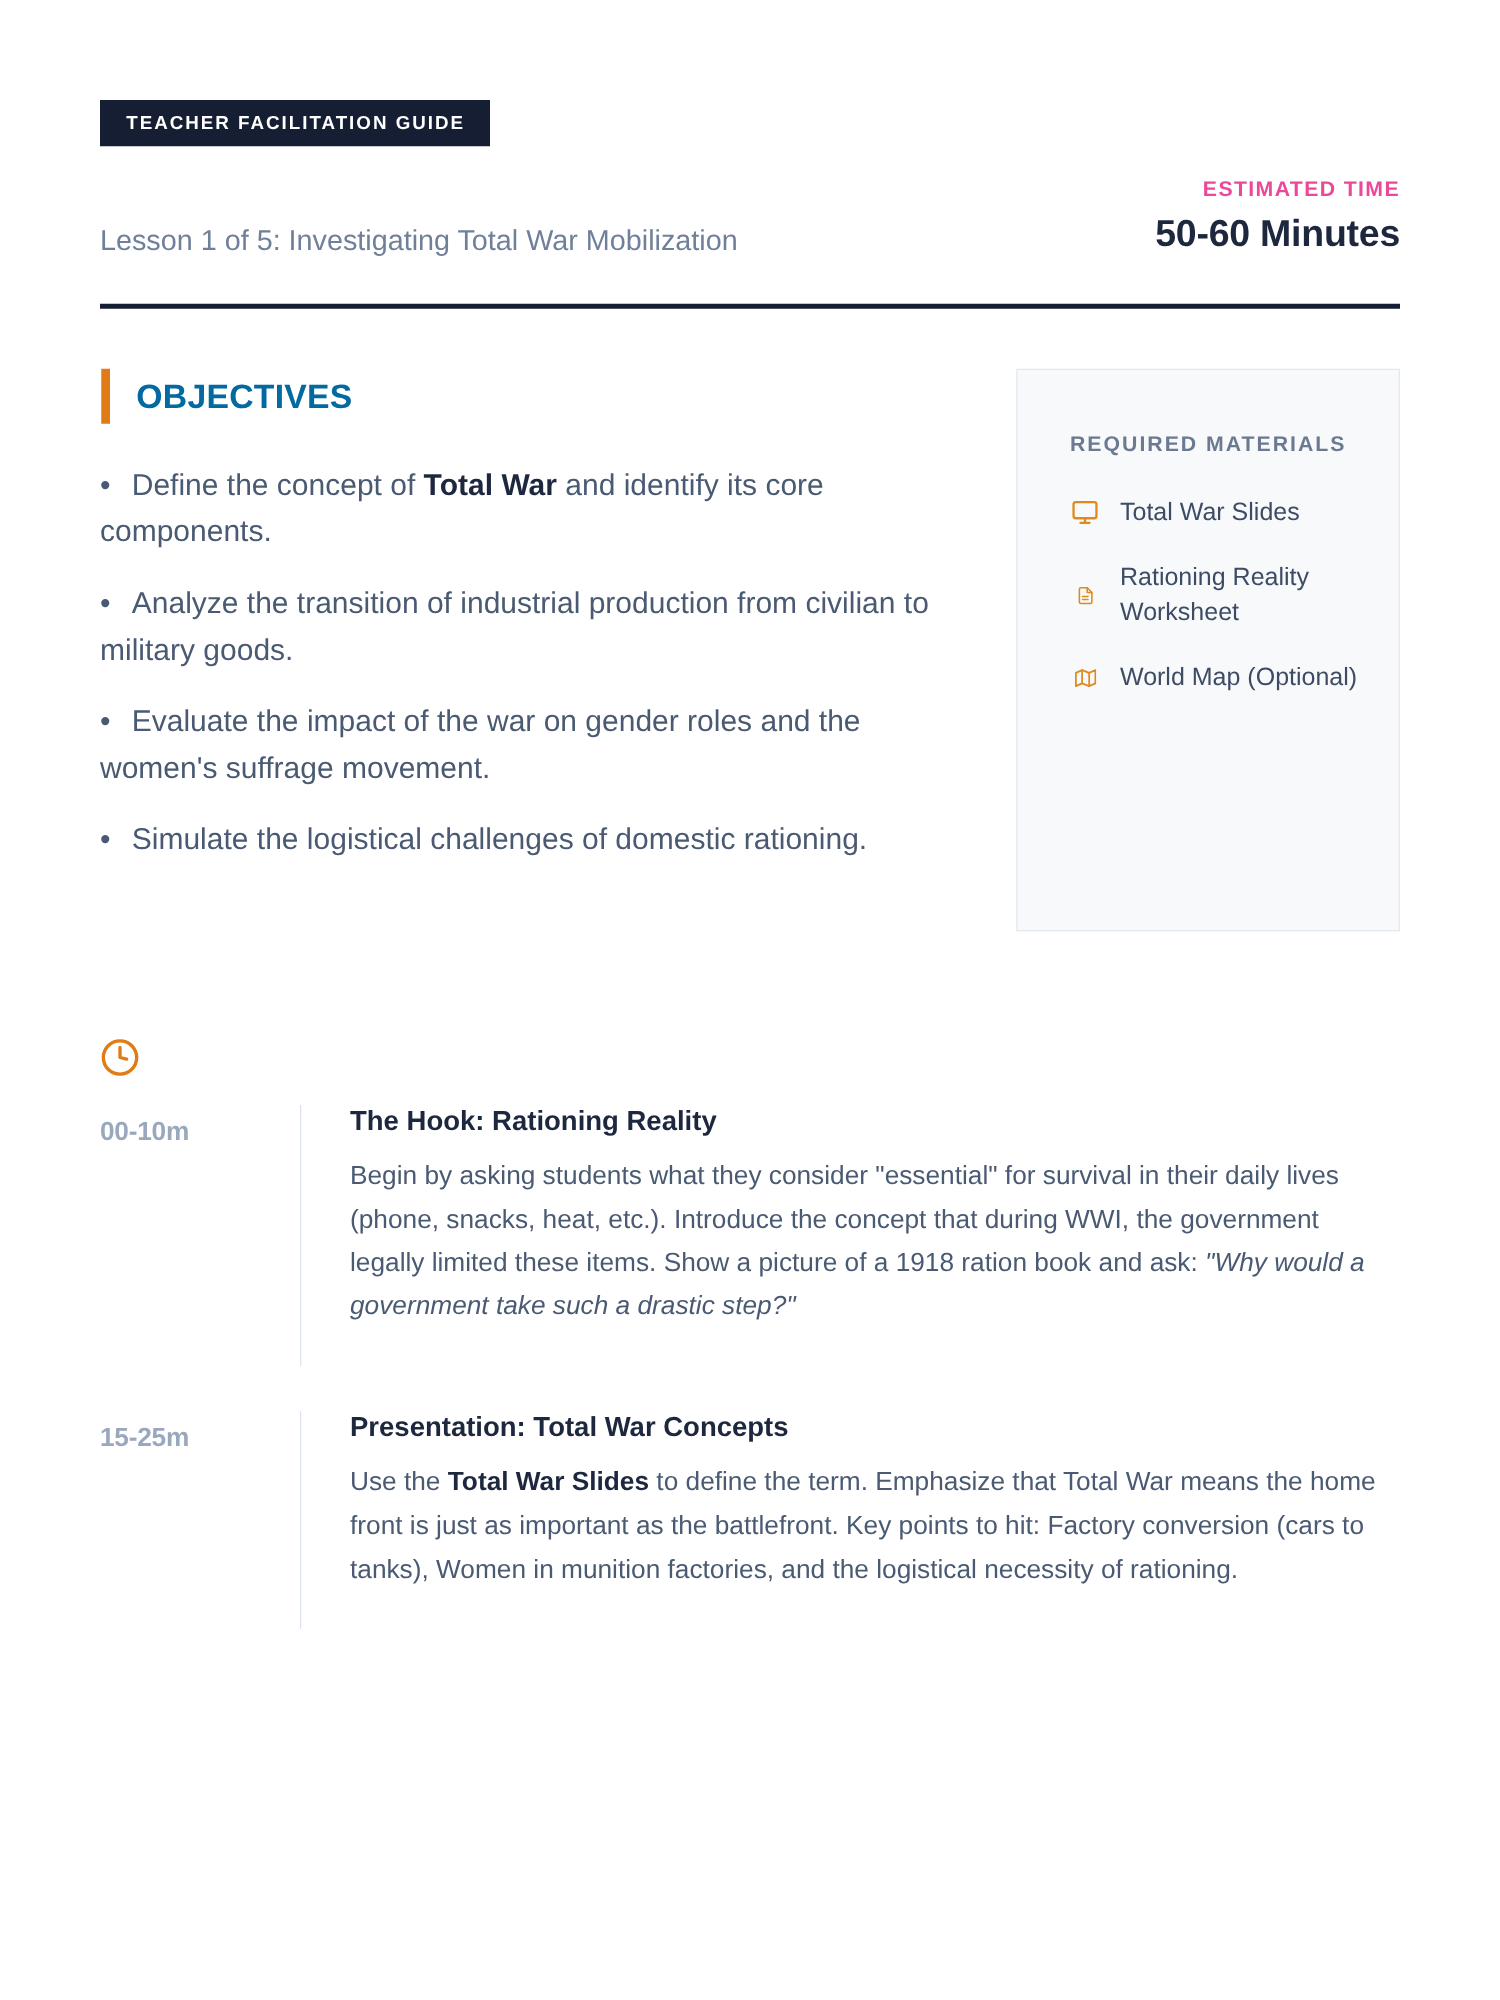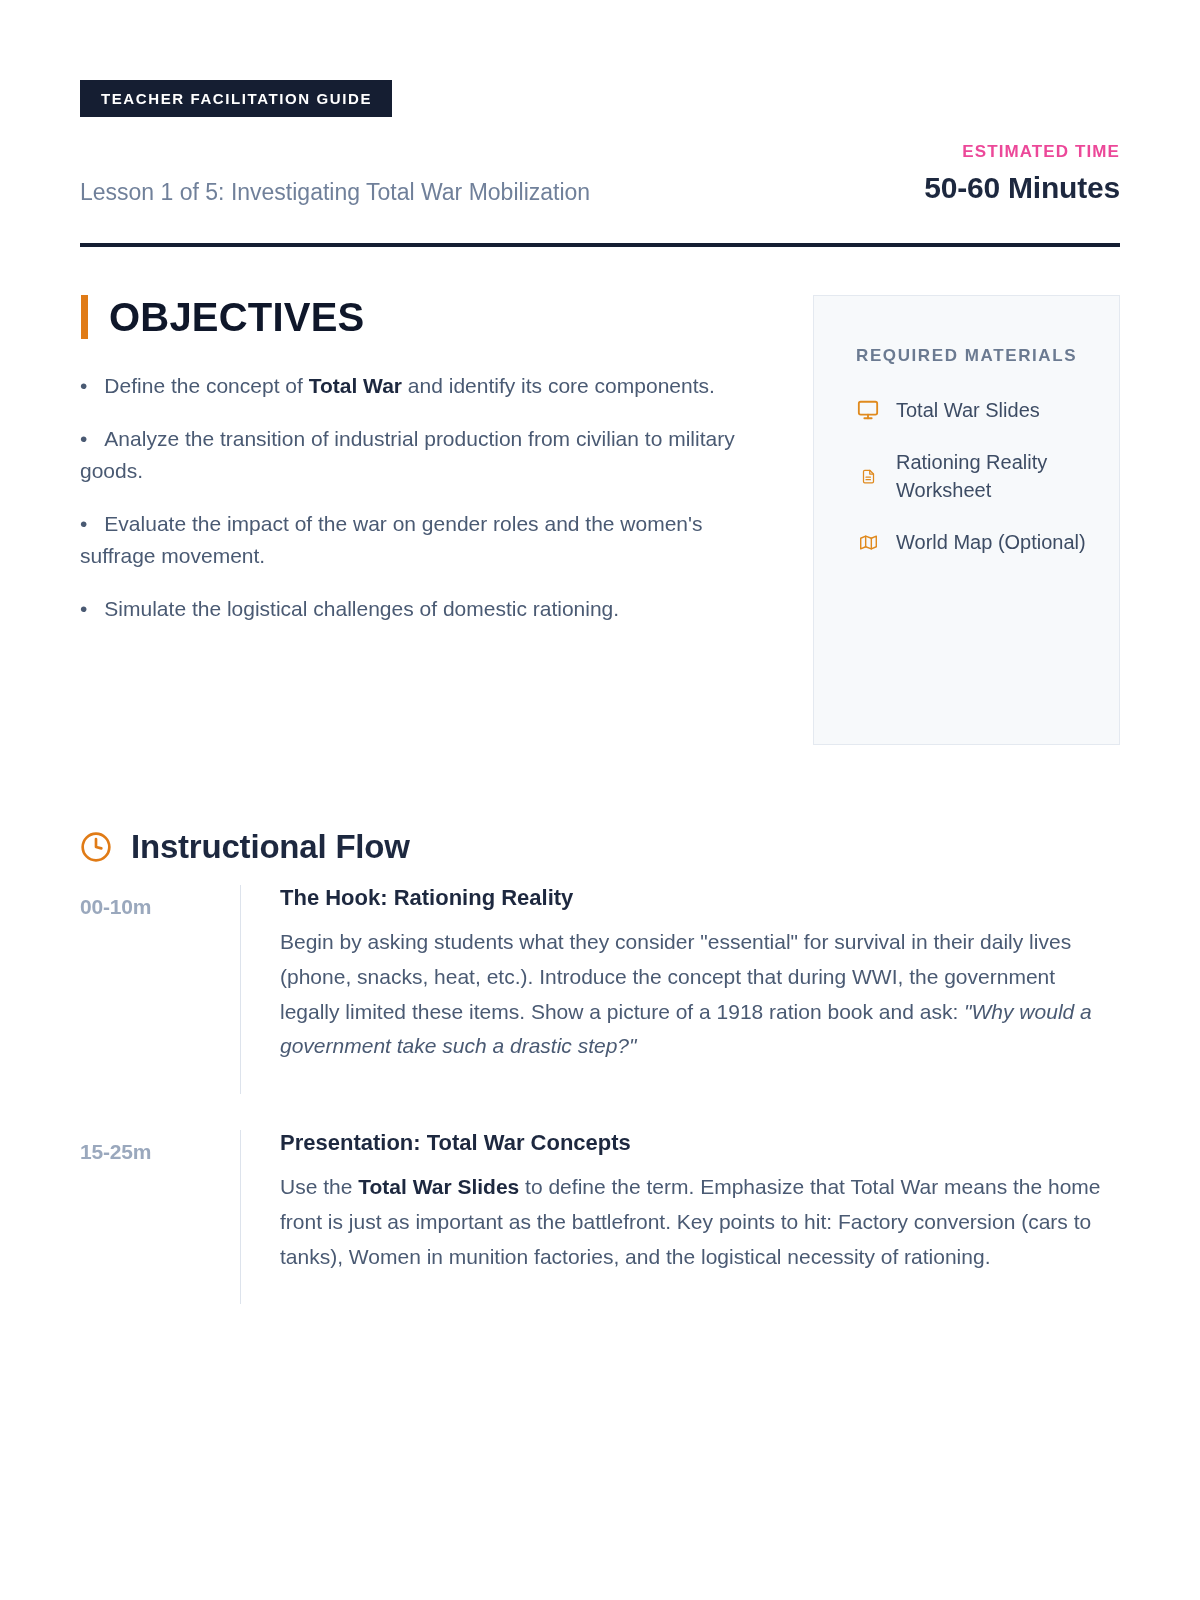--- a/index.html
+++ b/index.html
@@ -116,33 +116,33 @@
 
   .accent-bar {
     width: 7px;
     height: 44px;
     background: #e07b16;
     flex-shrink: 0;
     margin-left: 1px;
   }
 
   .section-title {
-    font-size: 40px;
-    font-weight: bold;
-    color: #0f172a;
+    font-size: 27px;
+    font-weight: bold;
+    color: #0369a1;
     letter-spacing: 0.2px;
     text-transform: uppercase;
     line-height: 1;
   }
 
   .objectives { margin-top: 31px; }
 
   .objective-item {
     display: block;
-    font-size: 21px;
+    font-size: 24px;
     line-height: 1.55;
     color: #4a5a73;
     margin-bottom: 20px;
     max-width: 680px;
   }
   .objective-item:last-child { margin-bottom: 0; }
 
   .objective-item .bullet {
     color: #4a5a73;
     margin-right: 17px;
@@ -357,21 +357,20 @@
   </div>
 
   <div class="flow-section">
     <div class="flow-head">
       <span class="clock-icon">
         <svg width="32" height="32" viewBox="0 0 24 24" fill="none" stroke="currentColor" stroke-width="2" stroke-linecap="round" stroke-linejoin="round">
           <circle cx="12" cy="12" r="10"></circle>
           <polyline points="12 6 12 12 16 13"></polyline>
         </svg>
       </span>
-      <div class="flow-title">Instructional Flow</div>
     </div>
 
     <div class="timeline">
 
       <div class="flow-block">
         <div class="flow-time">00-10m</div>
         <div class="flow-rule"></div>
         <div class="flow-body">
           <div class="flow-block-title">The Hook: Rationing Reality</div>
           <div class="flow-text"><span>Begin by asking students what they consider "essential" for survival in their daily lives (phone, snacks, heat, etc.). Introduce the concept that during WWI, the government legally limited these items. Show a picture of a 1918 ration book and ask: </span><i>"Why would a government take such a drastic step?"</i><span></span></div>

